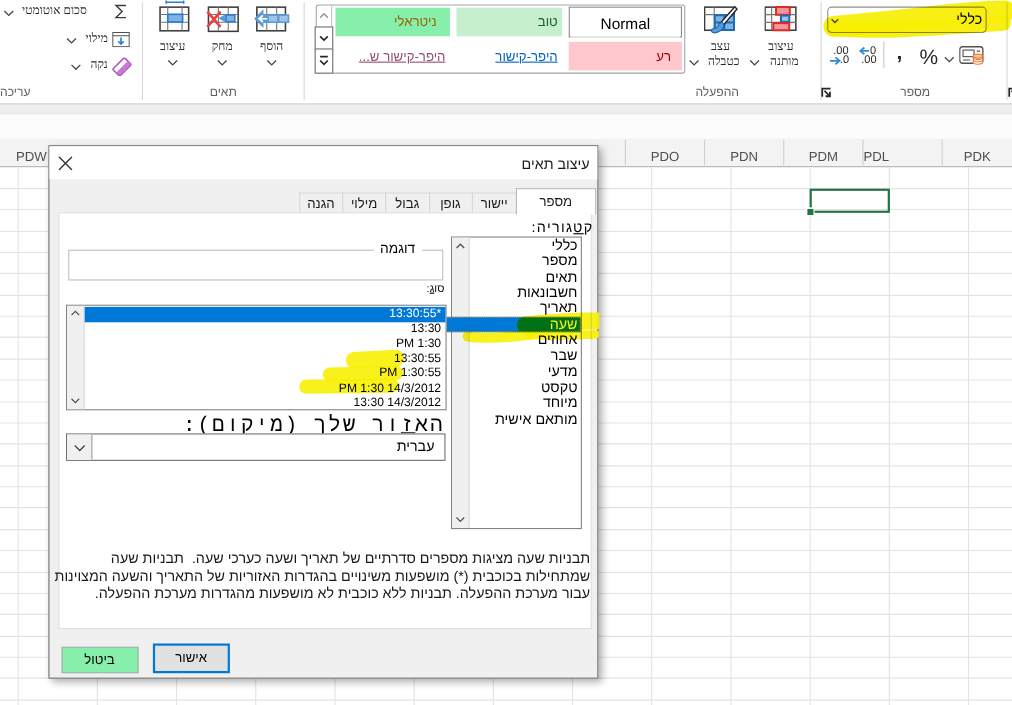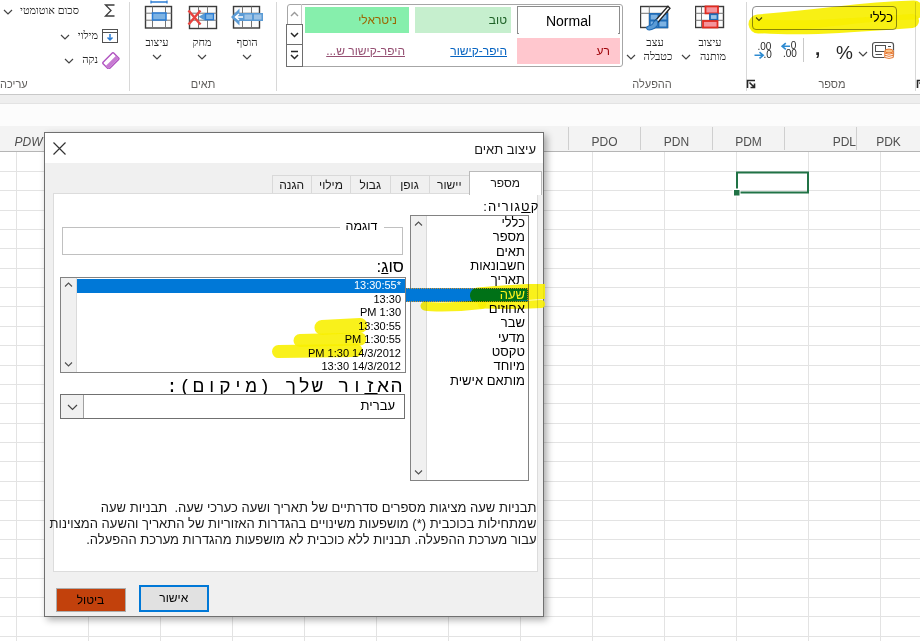--- a/index.html
+++ b/index.html
@@ -22,25 +22,25 @@
   <div id="hdr" class="abs" style="left:0;top:31px;width:920px;height:26px;background:#f3f3f3;border-bottom:1px solid #b5b5b5;box-sizing:border-box;color:#4f4f4f;font-size:12px;">
     <svg class="abs" style="left:0;top:0;" width="920" height="25">
       <g stroke="#cfcfcf" stroke-width="1">
         <line x1="568.5" y1="1" x2="568.5" y2="24"></line>
           <line x1="640.5" y1="1" x2="640.5" y2="24"></line>
         <line x1="712.5" y1="1" x2="712.5" y2="24"></line>
           <line x1="784.5" y1="1" x2="784.5" y2="24"></line>
         <line x1="856.5" y1="1" x2="856.5" y2="24"></line>
       </g>
     </svg>
-    <div class="abs" style="left:6px;top:9px;width:45px;text-align:center;font-style:italic;">PDW</div>
+    <div class="abs" style="left:6px;top:9px;width:45px;text-align:center;">PDW</div>
     <div class="abs" style="left:569px;top:9px;width:71px;text-align:center;">PDO</div>
     <div class="abs" style="left:641px;top:9px;width:71px;text-align:center;">PDN</div>
     <div class="abs" style="left:713px;top:9px;width:71px;text-align:center;">PDM</div>
-    <div class="abs" style="left:785px;top:9px;width:71px;text-align:right;">PDL</div>
+    <div class="abs" style="left:785px;top:9px;width:71px;text-align:left;">PDL</div>
     <div class="abs" style="left:857px;top:9px;width:63px;text-align:center;">PDK</div>
   </div>
 
   <div id="grid" class="abs" style="left:0;top:57px;width:920px;height:489px;">
     <svg width="920" height="489">
       <g stroke="#e3e3e3" stroke-width="1">
         <line x1="16.5" y1="0" x2="16.5" y2="489"></line>
           <line x1="88.5" y1="0" x2="88.5" y2="489"></line>
           <line x1="160.5" y1="0" x2="160.5" y2="489"></line>
           <line x1="232.5" y1="0" x2="232.5" y2="489"></line>
@@ -332,21 +332,21 @@
     </div>
 
     <svg class="abs" style="left:366px;top:90px;mix-blend-mode:multiply;" width="125" height="32">
       <path d="M123 7 Q100 8.5 76 10 L58 11.5" stroke="#f8ef02" stroke-width="16" fill="none" stroke-linecap="round" opacity="0.9"></path>
       <path d="M62 20.5 Q40 23 22 23 Q10 23 5 22" stroke="#f8ef02" stroke-width="9" fill="none" stroke-linecap="round" opacity="0.9"></path>
       <path d="M121 20 Q90 21.5 62 20.5" stroke="#f8ef02" stroke-width="8" fill="none" stroke-linecap="round" opacity="0.9"></path>
     </svg>
 
     <div class="abs" style="left:8px;top:33px;width:341px;height:28px;background:#fff;border:1px solid #c0c0c0;box-sizing:border-box;"></div>
     <div class="abs rtl" style="left:286px;top:25px;width:44px;background:#fff;text-align:center;font-size:12.5px;">דוגמה</div>
-    <div class="abs rtl" style="right:132.5px;top:63px;font-size:17px;">סו<span style="text-decoration:underline;">ג</span>:</div>
+    <div class="abs rtl" style="right:132.5px;top:63px;font-size:10px;">סו<span style="text-decoration:underline;">ג</span>:</div>
 
     <div class="abs" style="left:6px;top:83.5px;width:346.5px;height:95.5px;background:#fff;border:1px solid #828282;box-sizing:border-box;">
       <div class="abs" style="left:0;top:0;width:15px;height:93.5px;background:#f0f0f0;border-right:1px solid #dadada;">
         <svg class="abs" style="left:3px;top:3px" width="9" height="8">
             <path d="M1 5.5 L4.5 2 L8 5.5" stroke="#505050" stroke-width="1.1" fill="none"></path>
           </svg>
         <svg class="abs" style="left:3px;top:82px" width="9" height="8">
             <path d="M1 2.5 L4.5 6 L8 2.5" stroke="#505050" stroke-width="1.1" fill="none"></path>
           </svg>
       </div>
@@ -376,15 +376,15 @@
       </div>
       <div class="abs rtl" style="right:9px;top:3.5px;font-size:13px;">עברית</div>
     </div>
 
     <div class="abs rtl" style="right:0px;top:306.5px;width:484px;font-size:13px;text-align:right;color:#1a1a1a;white-space:nowrap;">תבניות שעה מציגות מספרים סדרתיים של תאריך ושעה כערכי שעה.&nbsp; תבניות שעה</div>
     <div class="abs rtl" style="right:0px;top:322.6px;width:484px;font-size:13px;text-align:right;color:#1a1a1a;white-space:nowrap;">שמתחילות בכוכבית (*) מושפעות משינויים בהגדרות האזוריות של התאריך והשעה המצוינות</div>
     <div class="abs rtl" style="right:0px;top:338.8px;width:484px;font-size:13px;text-align:right;color:#1a1a1a;white-space:nowrap;">עבור מערכת ההפעלה. תבניות ללא כוכבית לא מושפעות מהגדרות מערכת ההפעלה.</div>
   </div>
   <div id="dlg-buttons" style="font-size:12px;">
     <div class="abs rtl" style="left:93.5px;top:452px;width:70.5px;height:27px;background:#e1e1e1;border:2px solid #0078d7;box-sizing:border-box;text-align:center;line-height:23px;color:#000;">אישור</div>
-    <div class="abs rtl" style="left:10.5px;top:455px;width:70px;height:24px;background:#c2410c;border:1px solid #adadad;box-sizing:border-box;text-align:center;line-height:22px;color:#000;">ביטול</div>
+    <div class="abs rtl" style="left:10.5px;top:455px;width:70px;height:24px;background:#86efac;border:1px solid #adadad;box-sizing:border-box;text-align:center;line-height:22px;color:#000;">ביטול</div>
   </div>
 </div>
 
 </body></html>

